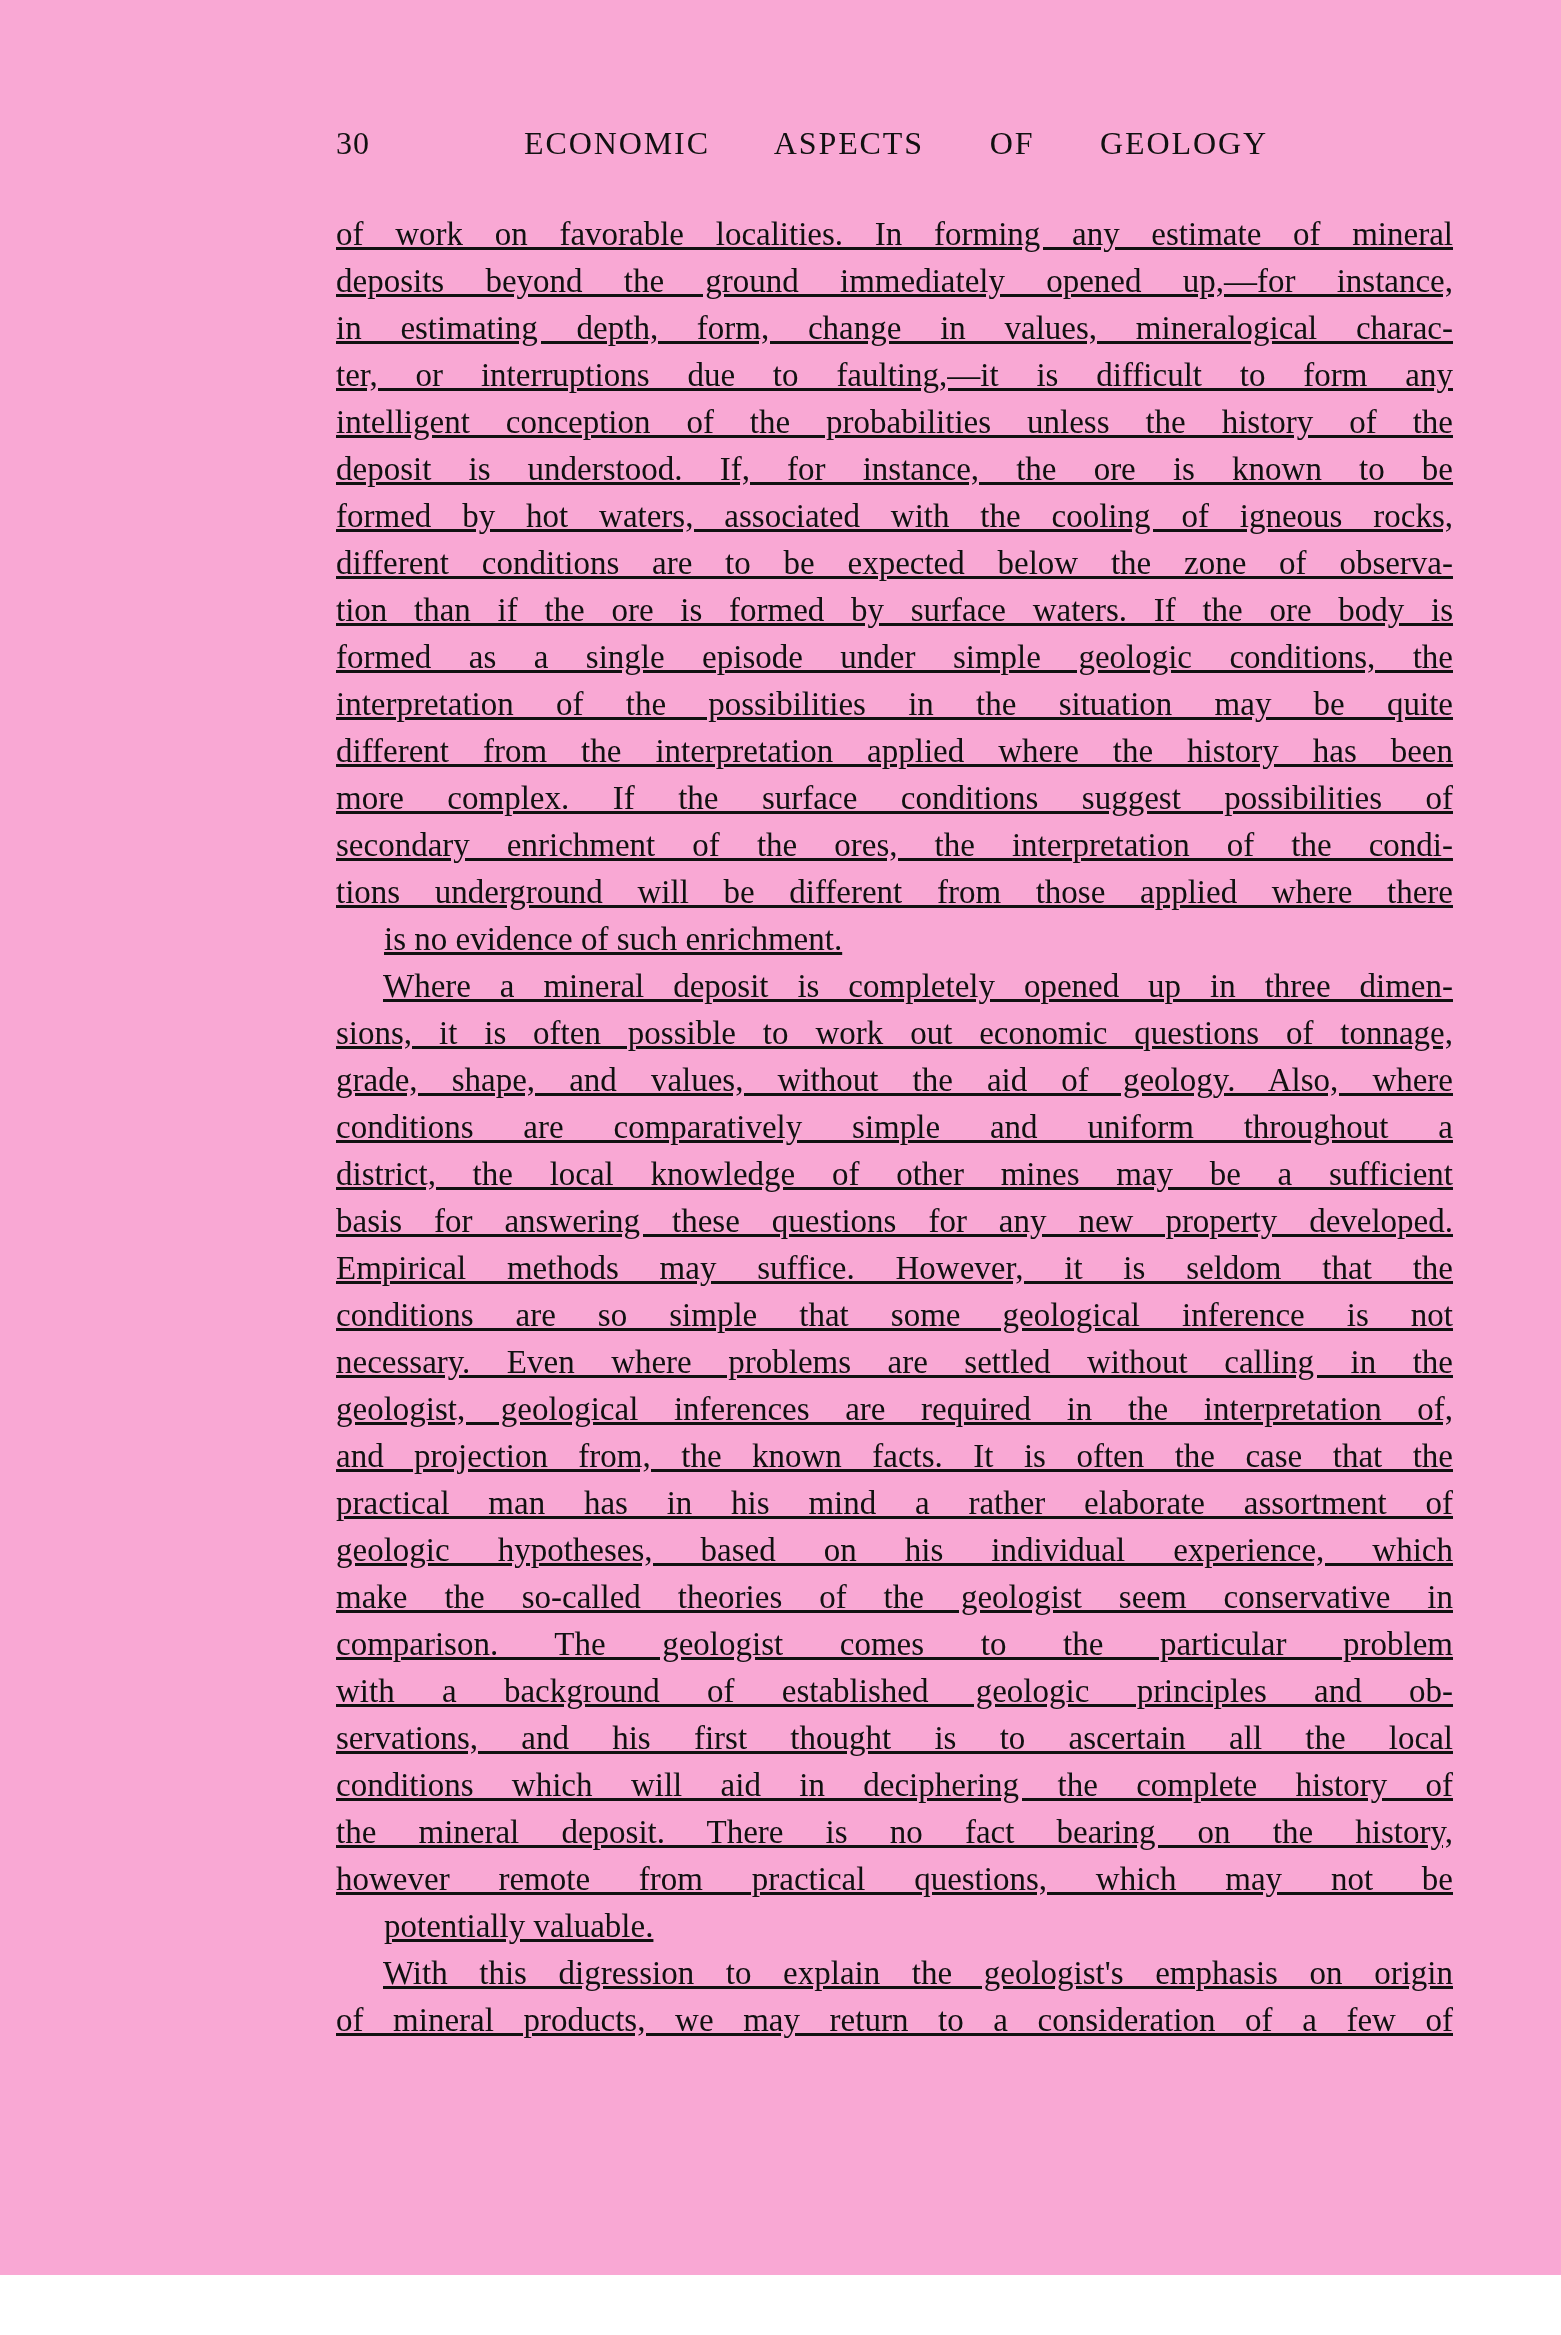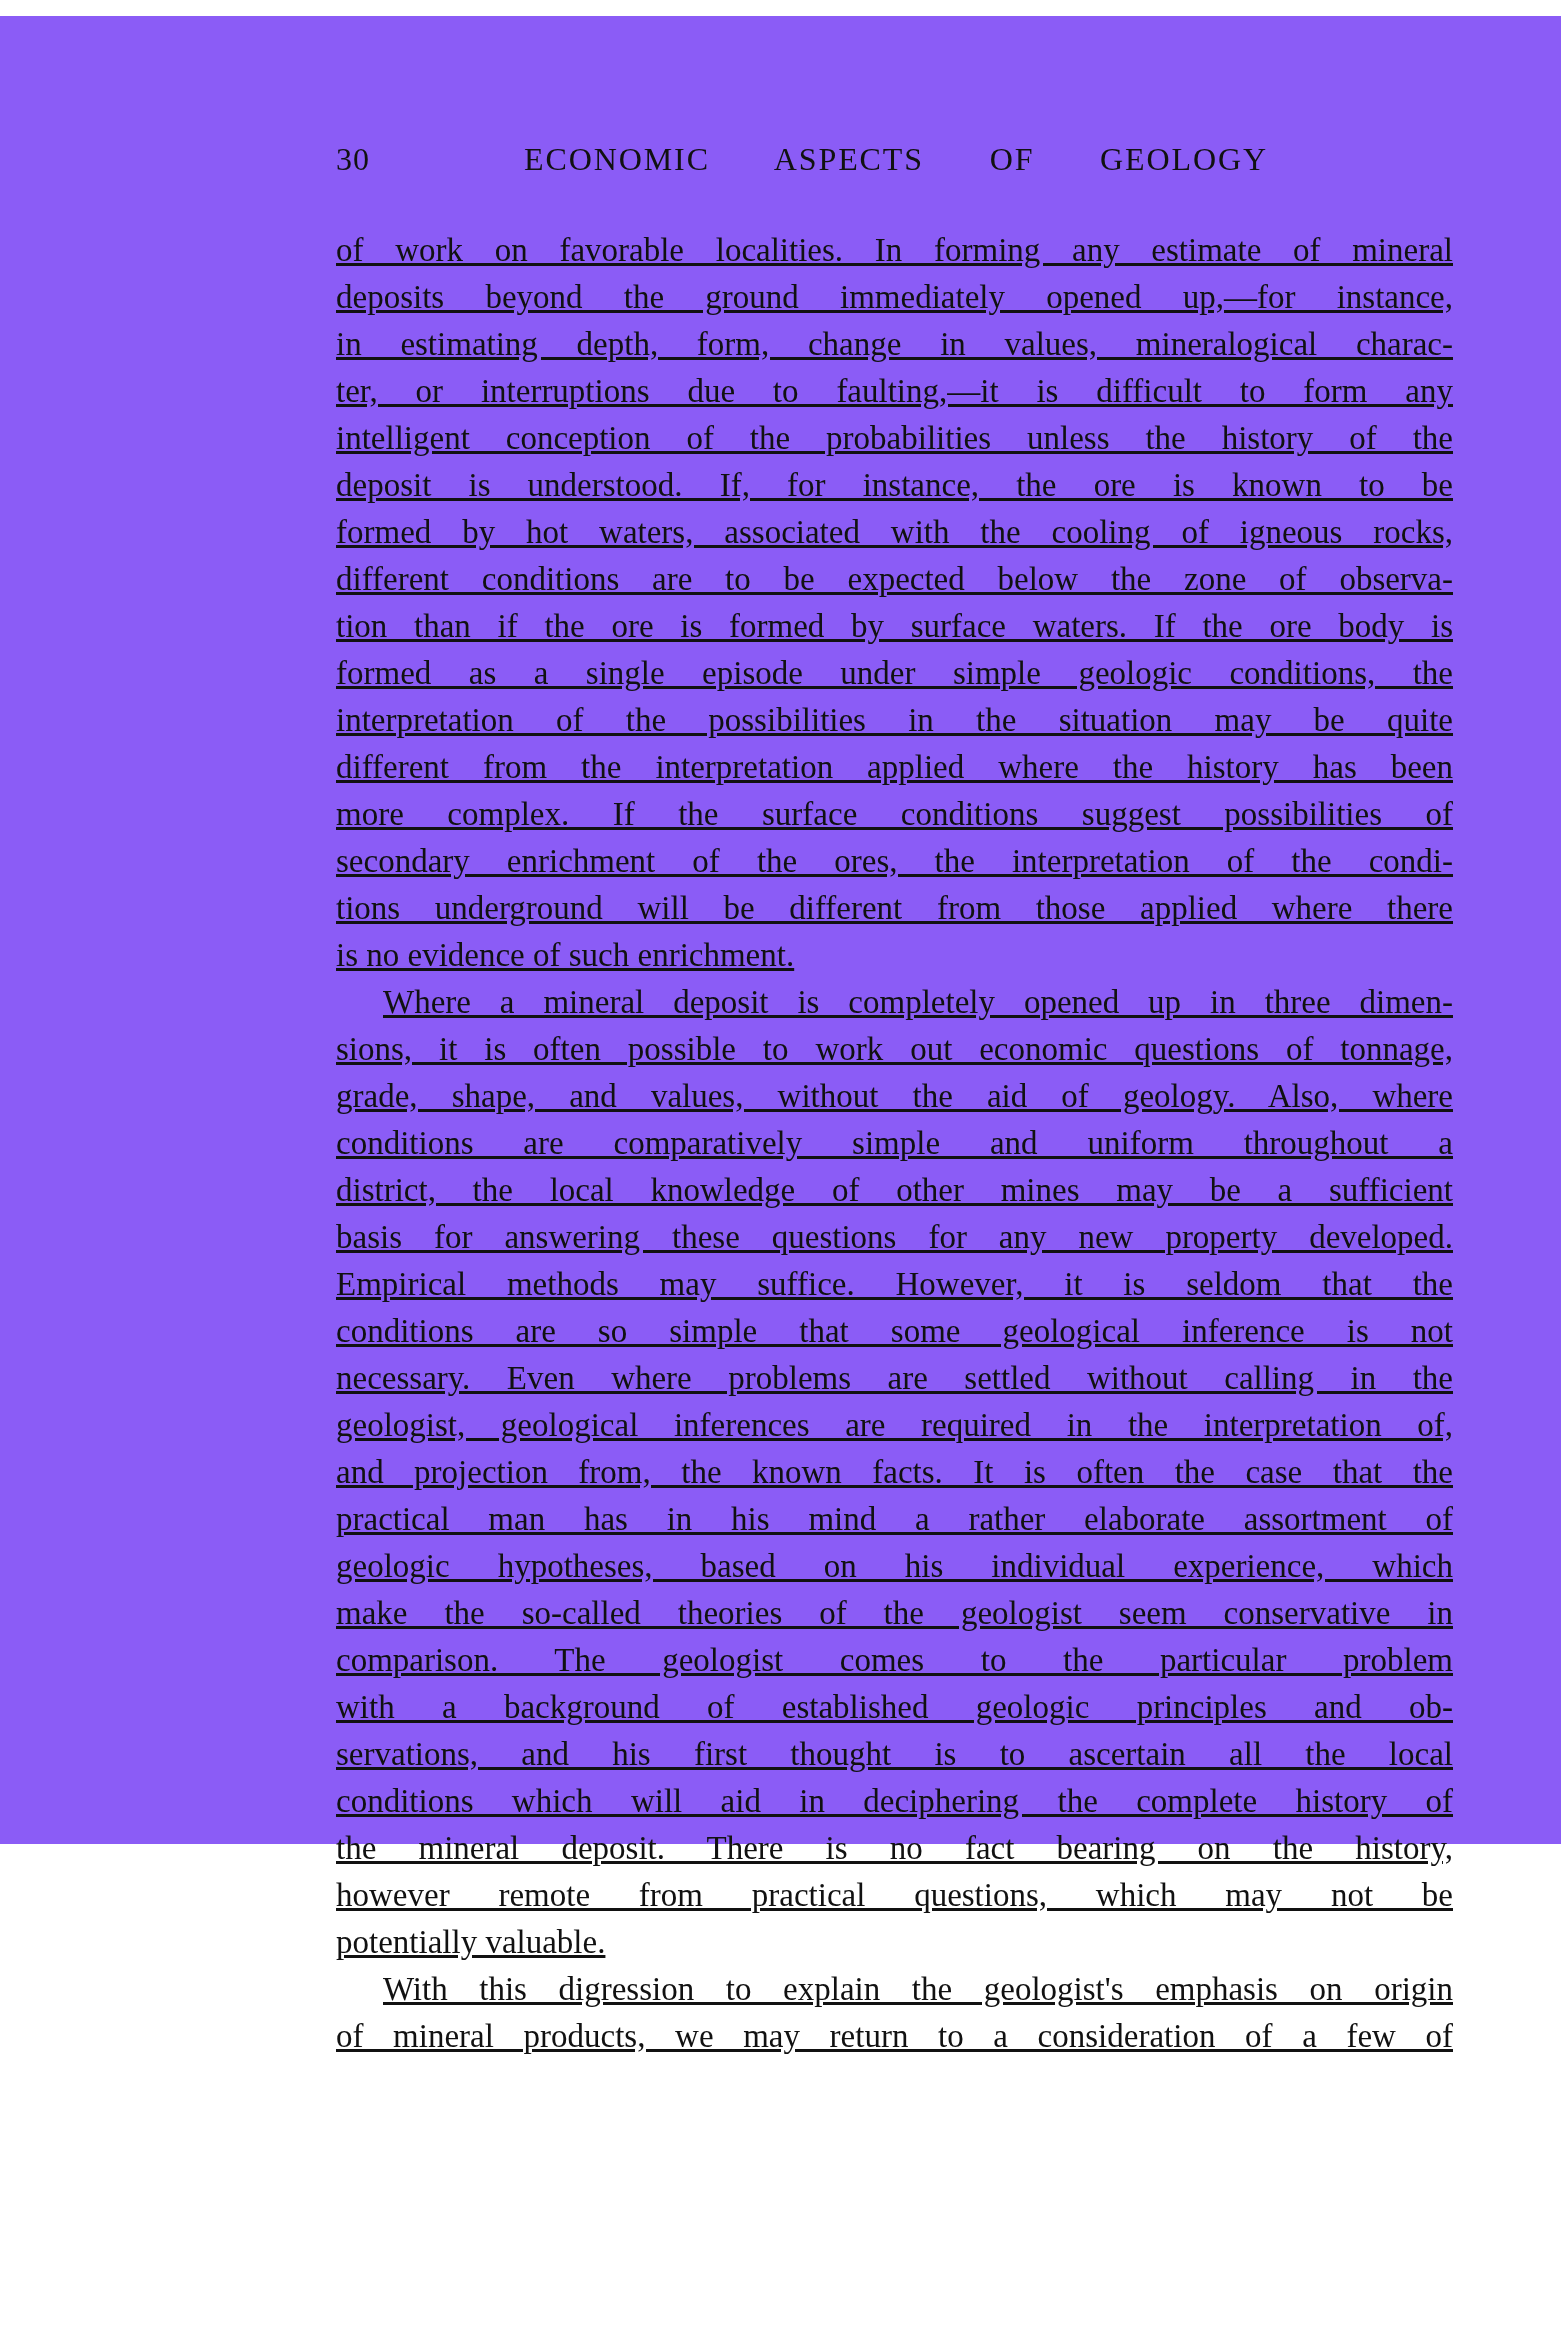--- a/index.html
+++ b/index.html
@@ -10,24 +10,24 @@
     body {
       width: 1561px;
       height: 2335px;
       position: relative;
       overflow: hidden;
       font-family: "Liberation Serif", "DejaVu Serif", serif;
       color: #111111;
     }
     .page {
       position: absolute;
-      left: 0; top: 16px;
+      left: 0; top: 0;
       width: 1561px;
-      height: 1828px;
-      background: #8b5cf6;
+      height: 2275px;
+      background: #f9a8d4;
     }
     .running-head {
       position: absolute;
       left: 336px;
       top: 124px;
       width: 1117px;
       height: 38px;
       font-size: 32px;
       line-height: 38px;
       letter-spacing: 0.9px;
@@ -58,20 +58,21 @@
     .line {
       display: block;
       white-space: nowrap;
       text-align: justify;
       text-align-last: justify;
       height: 47px;
       text-decoration: underline;
     }
     .line.last {
       text-align-last: left;
+      margin-left: 48px;
     }
     .line.indent {
       padding-left: 47px;
     }
   </style>
 </head>
 <body>
 
 <div class="page">
 

